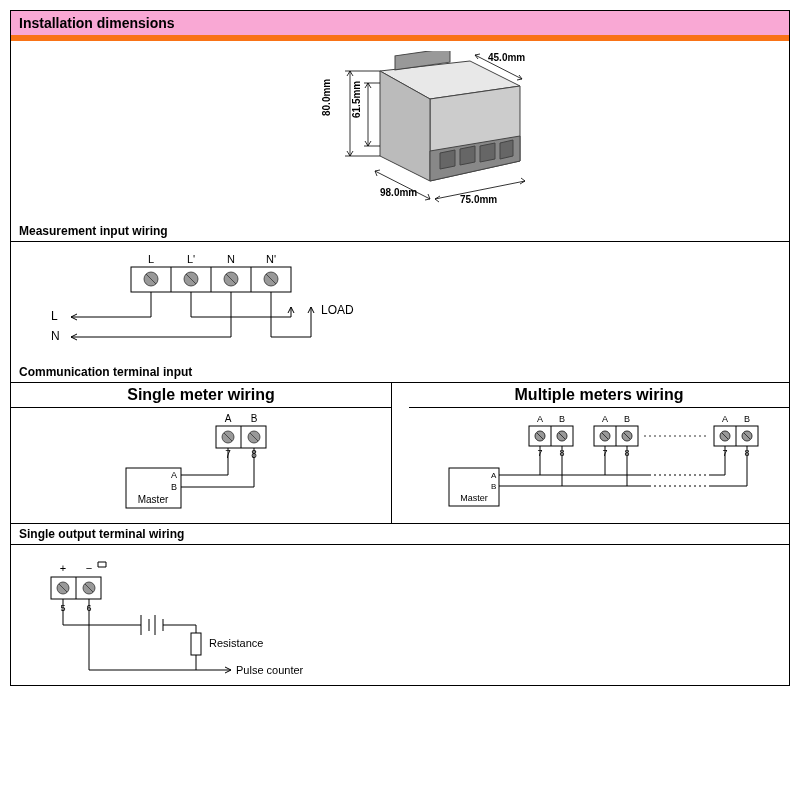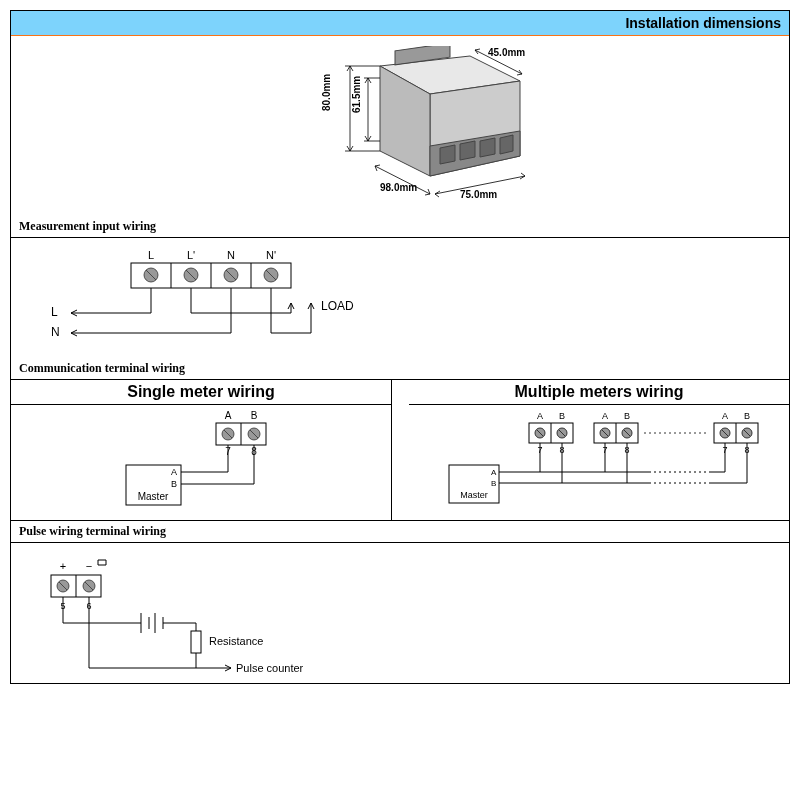--- a/index.html
+++ b/index.html
@@ -7,35 +7,33 @@
     font-family: Arial, sans-serif;
     font-size: 12px;
     padding: 10px;
     width: 800px;
     background: #fff;
   }
   .outer {
     border: 1px solid #000;
   }
   .section-header {
-    border-bottom: 1px solid #f97316;
+    border-bottom: 6px solid #f97316;
     border-top: 1px solid #000;
     padding: 4px 8px;
     font-weight: bold;
     font-size: 14px;
-    background: #7dd3fc;
-    text-align: right;
+    background: #f9a8d4;
   }
   .section-header:first-child { border-top: none; }
   .subheader {
     border-bottom: 1px solid #000;
     padding: 3px 8px;
     font-weight: bold;
     font-size: 12px;
-    font-family: Liberation Serif, serif;
   }
   .content {
     padding: 10px;
     position: relative;
   }
   .dims-content {
     height: 180px;
     display: flex;
     justify-content: center;
     font-weight: bold;
@@ -166,21 +164,21 @@
         <path d="M290 55 l-3 6 M290 55 l3 6"></path>
       </g>
       <g font-size="12">
         <text x="30" y="68">L</text>
         <text x="30" y="88">N</text>
         <text x="300" y="62">LOAD</text>
       </g>
     </svg>
   </div>
 
-  <div class="subheader">Communication terminal wiring</div>
+  <div class="subheader">Communication terminal input</div>
   <div class="comm-row">
     <div class="comm-cell">
       <div class="comm-title">Single meter wiring</div>
       <svg width="100%" height="115" viewBox="0 0 380 115">
 
         <rect x="205" y="18" width="50" height="22" fill="#fff" stroke="#000"></rect>
         <line x1="230" y1="18" x2="230" y2="40" stroke="#000"></line>
         <g fill="#999" stroke="#333" stroke-width="0.8">
           <circle cx="217" cy="29" r="6"></circle>
             <line x1="213" y1="25" x2="221" y2="33"></line>
@@ -263,21 +261,21 @@
           <path d="M90 78 L153 78 L153 38"></path>
           <path d="M153 78 L218 78 L218 38"></path>
           <path d="M218 78 L240 78"></path>
           <line x1="240" y1="78" x2="300" y2="78" stroke-dasharray="2 3"></line>
           <path d="M300 78 L338 78 L338 38"></path>
         </g>
       </svg>
     </div>
   </div>
 
-  <div class="subheader" style="border-top:none">Pulse wiring terminal wiring</div>
+  <div class="subheader" style="border-top:none">Single output terminal wiring</div>
   <div class="content pulse-content">
     <svg width="420" height="130" viewBox="0 0 420 130">
 
       <rect x="30" y="22" width="50" height="22" fill="#fff" stroke="#000"></rect>
       <line x1="55" y1="22" x2="55" y2="44" stroke="#000"></line>
       <g fill="#999" stroke="#333" stroke-width="0.8">
         <circle cx="42" cy="33" r="6"></circle>
           <line x1="38" y1="29" x2="46" y2="37"></line>
         <circle cx="68" cy="33" r="6"></circle>
           <line x1="64" y1="29" x2="72" y2="37"></line>

